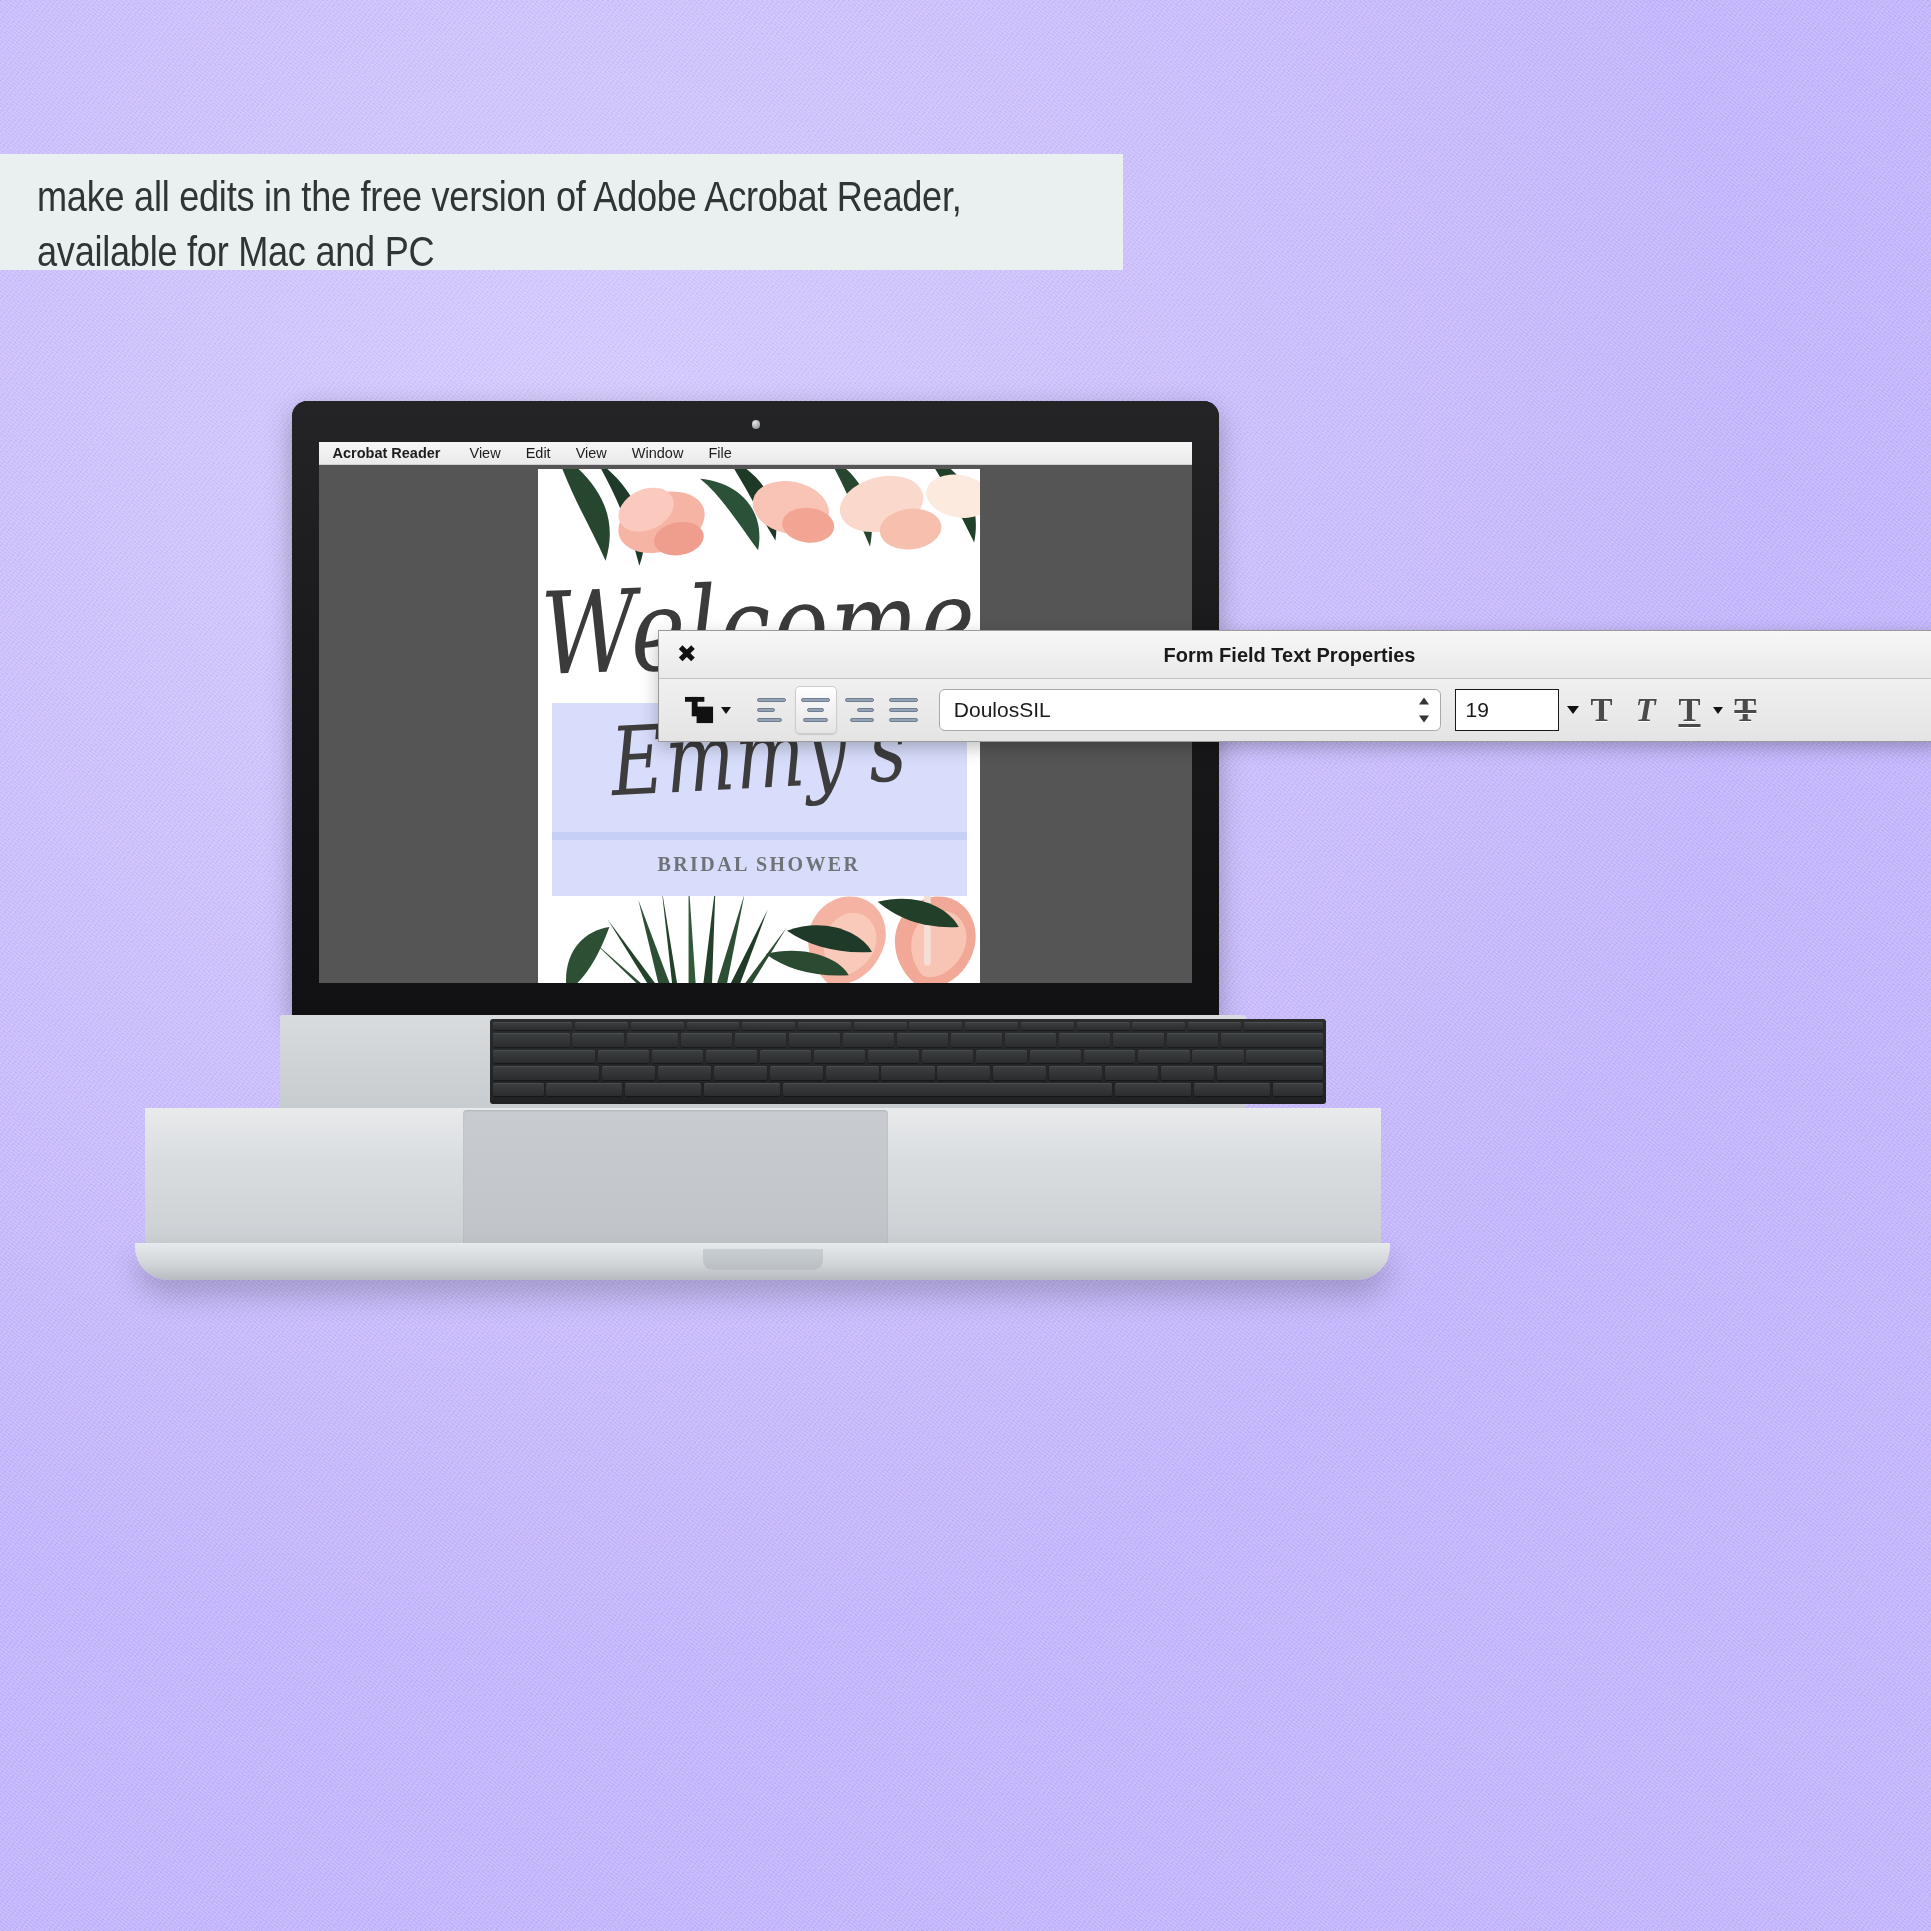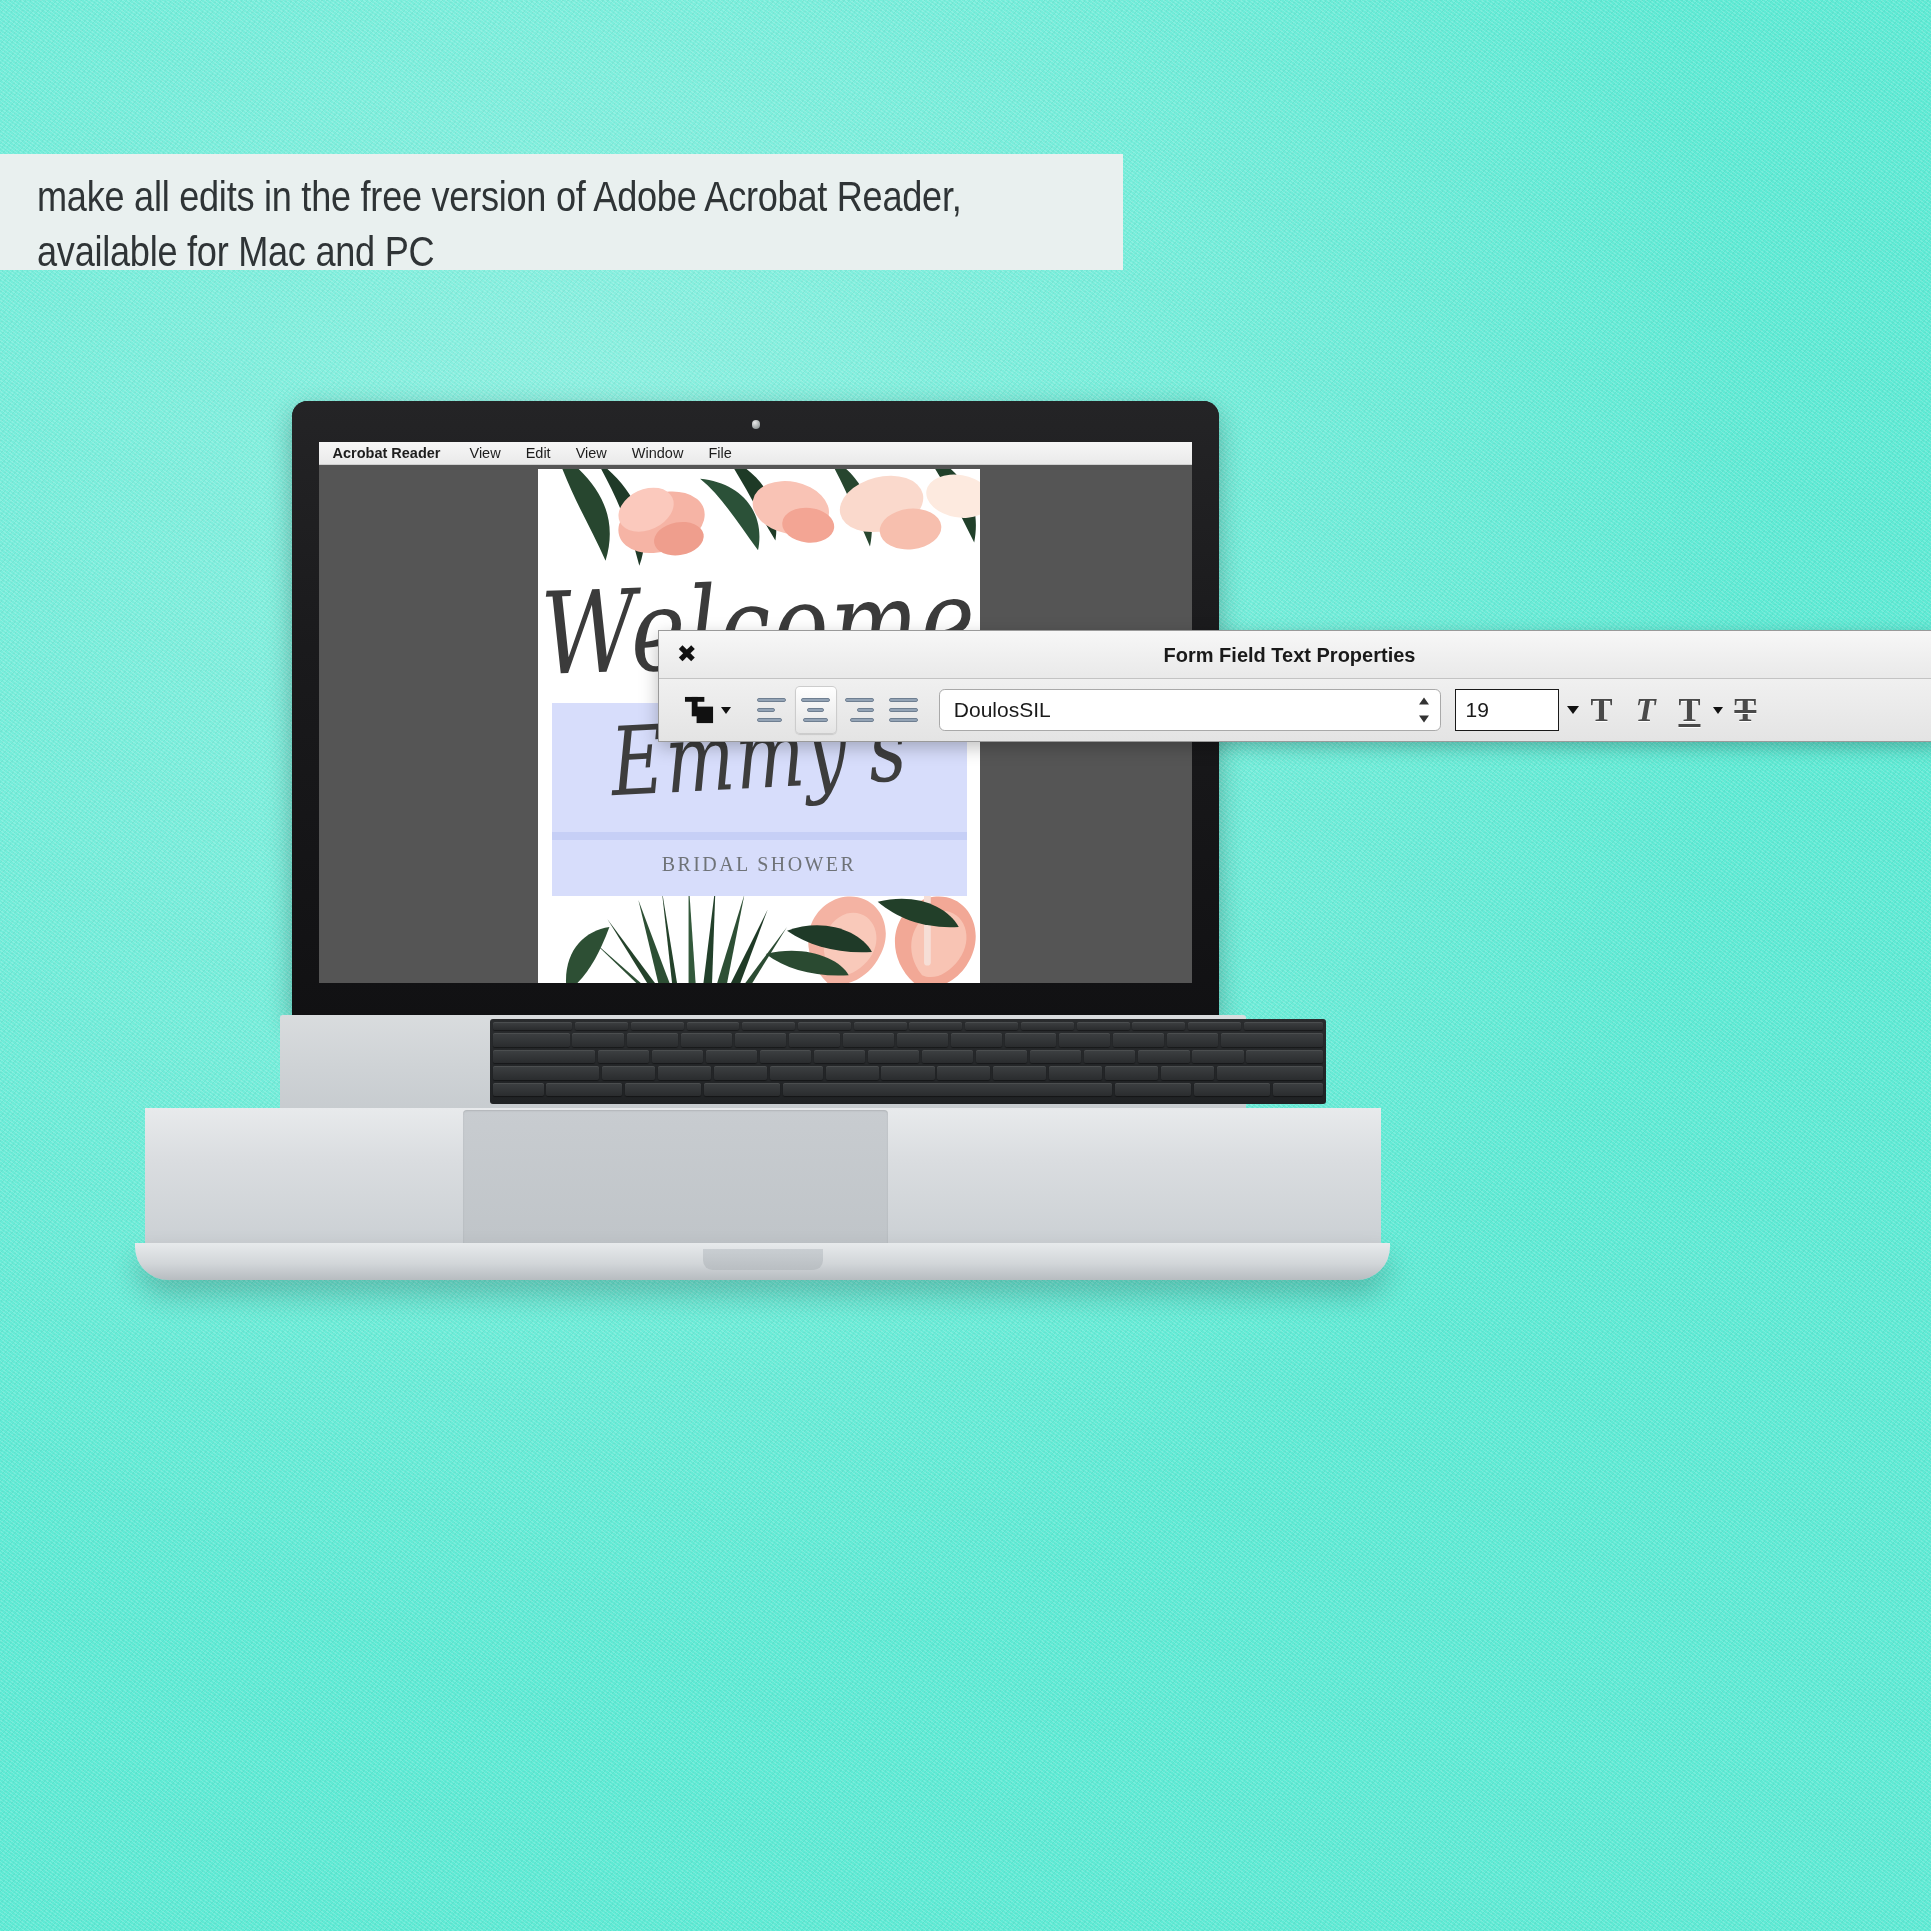--- a/index.html
+++ b/index.html
@@ -4,21 +4,21 @@
 <style>
   * { box-sizing: border-box; margin: 0; padding: 0; }
   html, body {
     width: 1931px; height: 1931px;
     overflow: hidden;
     font-family: "Liberation Sans", sans-serif;
   }
   #stage {
     position: relative;
     width: 1931px; height: 1931px;
-    background: #5eead4;
+    background: #c4b5fd;
     overflow: hidden;
   }
   
   #stage::before{
     content:"";
     position:absolute; inset:0;
     background-image:
       repeating-linear-gradient(37deg, rgba(255,255,255,.16) 0 1px, rgba(0,0,0,0) 1px 2.9px),
       repeating-linear-gradient(-51deg, rgba(0,0,0,.035) 0 1px, rgba(0,0,0,0) 1px 3.9px),
       radial-gradient(circle at 30% 25%, rgba(255,255,255,.30), rgba(255,255,255,0) 60%);
@@ -146,20 +146,21 @@
     transform: rotate(-3deg) scaleY(1.3);
     letter-spacing:1px;
     z-index:4;
   }
   #subtitle-word {
     position:absolute; left:0; right:0; top:384px;
     text-align:center;
     font-family:"Liberation Serif", serif;
     font-size:20px; letter-spacing:2.4px; color:#6f7378;
     z-index:4;
+    font-weight:bold;
   }
 
   
   #dialog {
     position: absolute; left: 658px; top: 630px; width: 1284px; height: 112px;
     background: linear-gradient(180deg,#f3f3f3 0%, #ececec 100%);
     border: 1px solid #9a9a9a;
     box-shadow: 0 5.8px 17.4px rgba(0,0,0,.26);
     z-index: 60;
   }

